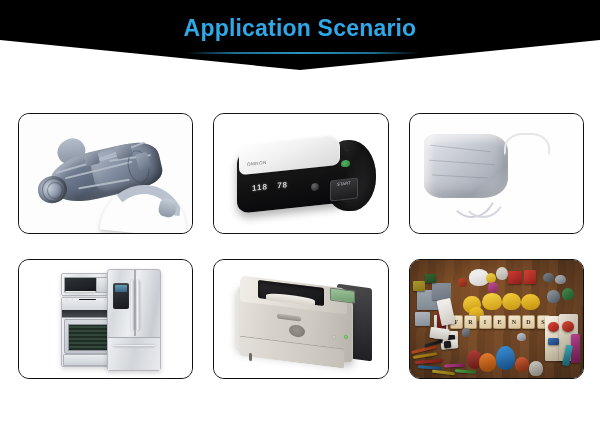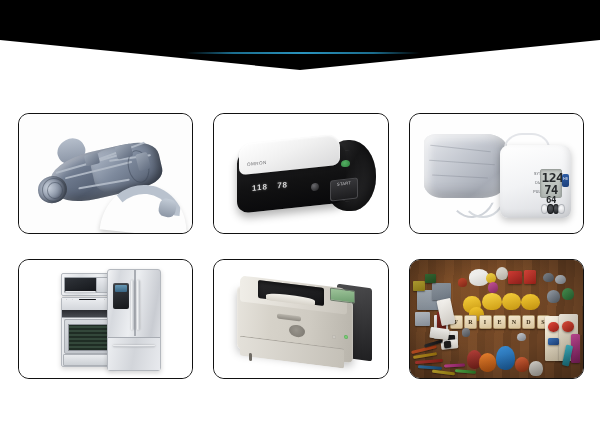--- a/index.html
+++ b/index.html
@@ -464,20 +464,21 @@
   }
   .toy-vignette {
     position:absolute; inset:0;
     background: radial-gradient(ellipse at 50% 45%, rgba(0,0,0,0) 45%, rgba(0,0,0,.38) 100%);
   }
 </style>
 </head>
 <body>
 
 <div id="header-banner">
+  <div id="page-title">Application Scenario</div>
   <div id="title-accent-rule"></div>
 </div>
 
 <div id="card-grid">
 
   <div class="card">
     <div class="card-media">
       <div class="engine-scene">
         <div class="eng-fan"></div>
         <div class="eng-body"></div>
@@ -527,42 +528,20 @@
       <div class="bp-scene">
         <div class="bp-cuff">
           <div class="bp-cuff-fold" style="left:8%;top:22%;width:72%;transform:rotate(6deg);"></div>
           <div class="bp-cuff-fold" style="left:6%;top:44%;width:78%;transform:rotate(4deg);"></div>
           <div class="bp-cuff-fold" style="left:10%;top:66%;width:66%;transform:rotate(3deg);"></div>
         </div>
         <div class="bp-hose"></div>
         <div class="bp-hose2"></div>
 
         <div class="bp-handle"></div>
-        <div class="bp-unit">
-          <div class="bp-labels">
-            <div>SYS</div>
-            <div>DIA</div>
-            <div>PULSE</div>
-          </div>
-          <div class="bp-lcd">
-            <div class="bp-digits">
-              <div class="bp-d1">124</div>
-              <div class="bp-d2">74</div>
-              <div class="bp-d3">64</div>
-            </div>
-          </div>
-          <div class="bp-tag">IHB</div>
-          <div class="bp-brand"></div>
-          <div class="bp-btn-row">
-            <div class="bp-btn" style="left:0;"></div>
-            <div class="bp-btn dark" style="left:28%;"></div>
-            <div class="bp-btn dark" style="left:54%;"></div>
-            <div class="bp-btn" style="left:80%;"></div>
-          </div>
-        </div>
       </div>
     </div>
   </div>
 
   <div class="card">
     <div class="card-media">
       <div class="kit-scene">
 
         <div class="kit-micro">
           <div class="kit-micro-glass"></div>

